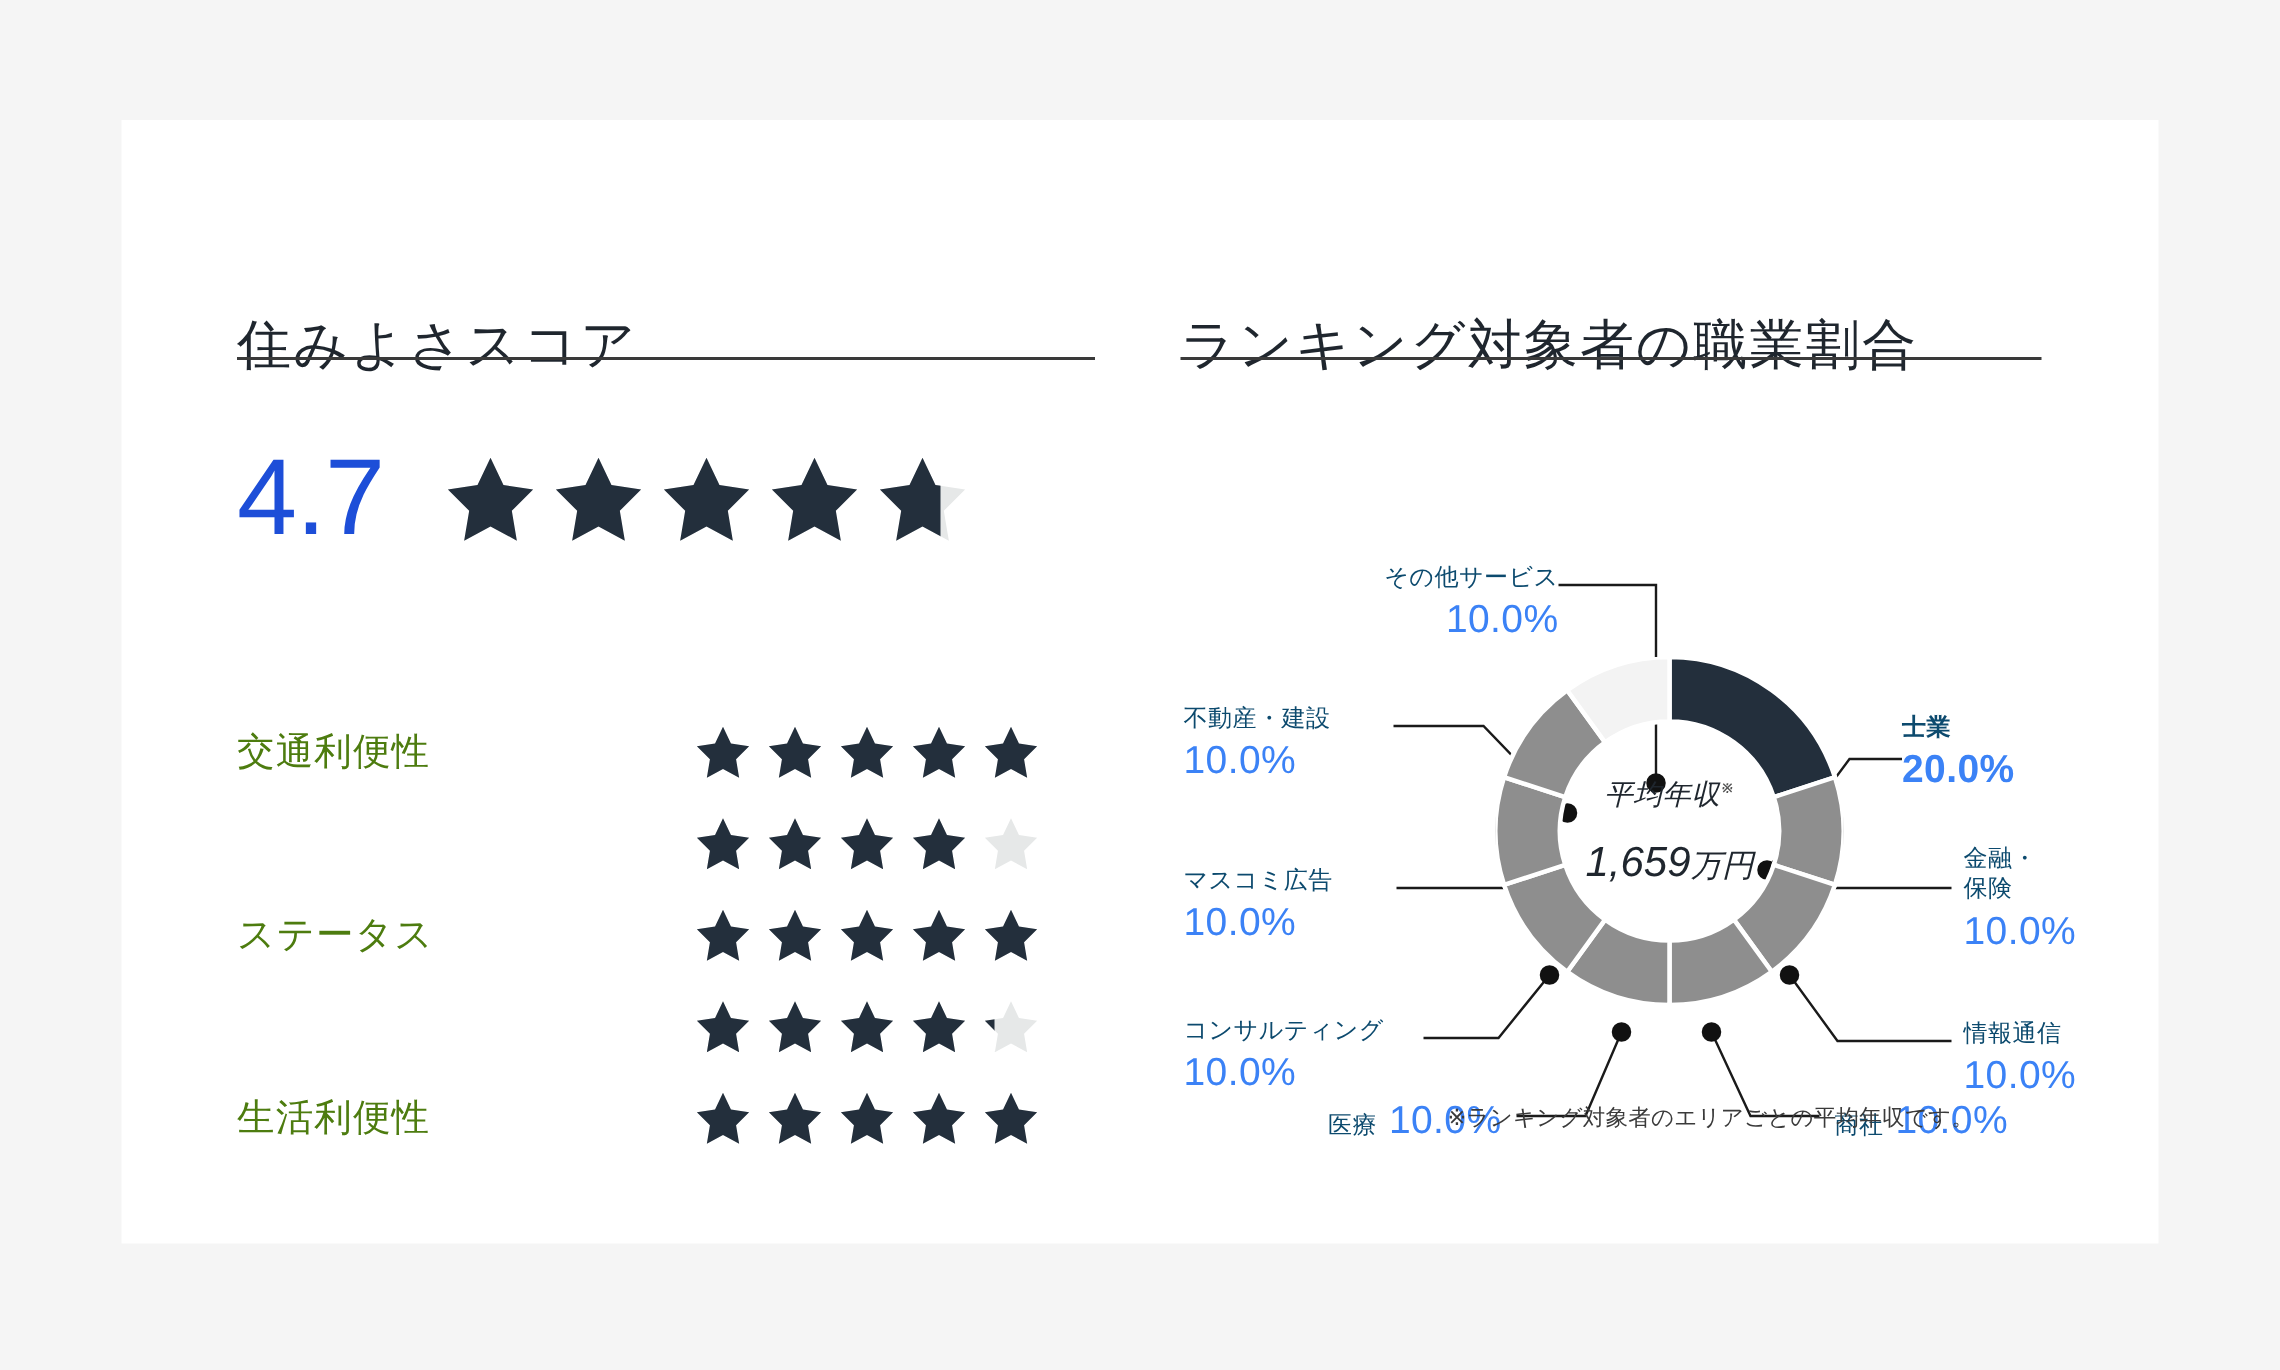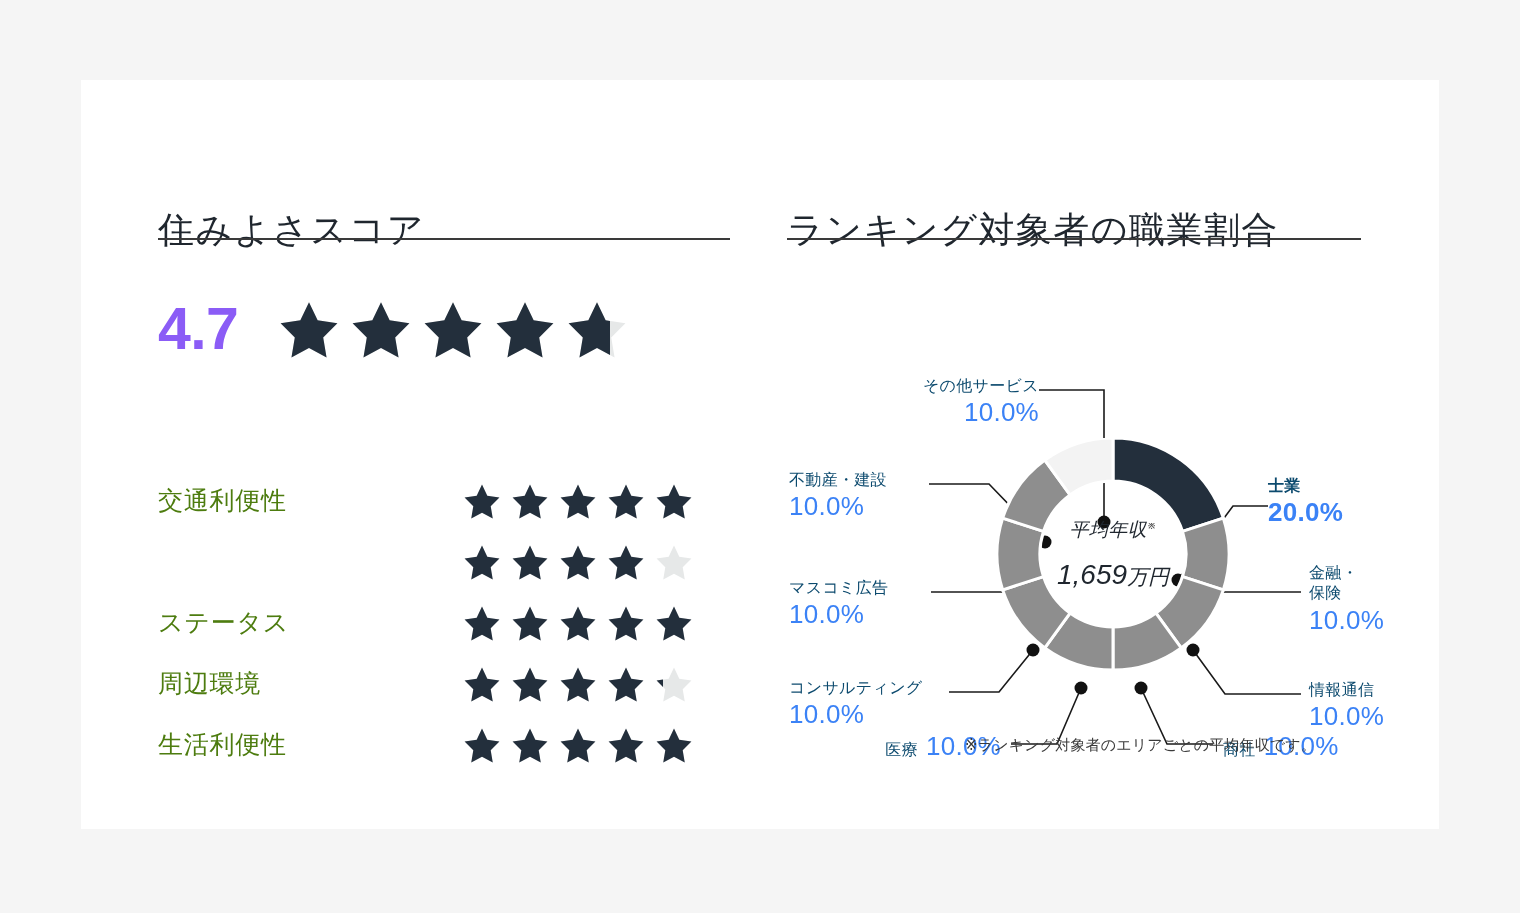--- a/index.html
+++ b/index.html
@@ -28,21 +28,21 @@
     position:absolute;height:2px;background:#3a3a3a;
   }
 
   
   #panel-left{left:0;width:700px;}
   #title-left{left:77px;top:102px;}
   #rule-left{left:77px;top:158px;width:572px;}
 
   #score-row{position:absolute;left:77px;top:218px;display:flex;align-items:center;}
   #score-value{
-    font-size:59px;line-height:.95;color:#8b5cf6;font-weight:700;
+    font-size:72px;line-height:.95;color:#1d4ed8;font-weight:400;
     letter-spacing:-.01em;
   }
   #score-stars{margin-left:40px;}
 
   
   .stars{display:inline-flex;align-items:center;}
   .star{position:relative;display:inline-block;}
   .star + .star{margin-left:var(--gap,6px);}
   .star svg{display:block;}
   .star .base{fill:#e6e8e8;}
@@ -324,21 +324,20 @@
               </svg>
               <span class="fillwrap" style="width: 38px;">
                 <svg width="38" height="38" viewBox="0 0 24 24">
                   <path d="M12 1.6 L15.35 8.65 L23 9.8 L17.5 15.3 L18.8 23 L12 19.35 L5.2 23 L6.5 15.3 L1 9.8 L8.65 8.65 Z"></path>
                 </svg>
               </span>
             </span>
           </div>
         </div>
         <div class="sub-row">
-          <div class="sub-label">周辺環境</div>
           <div class="stars sub-stars" style="--gap: 10px;">
             <span class="star" style="width: 38px; height: 38px; --gap: 10px;">
               <svg width="38" height="38" viewBox="0 0 24 24">
                 <path class="base" d="M12 1.6 L15.35 8.65 L23 9.8 L17.5 15.3 L18.8 23 L12 19.35 L5.2 23 L6.5 15.3 L1 9.8 L8.65 8.65 Z"></path>
               </svg>
               <span class="fillwrap" style="width: 38px;">
                 <svg width="38" height="38" viewBox="0 0 24 24">
                   <path d="M12 1.6 L15.35 8.65 L23 9.8 L17.5 15.3 L18.8 23 L12 19.35 L5.2 23 L6.5 15.3 L1 9.8 L8.65 8.65 Z"></path>
                 </svg>
               </span>

